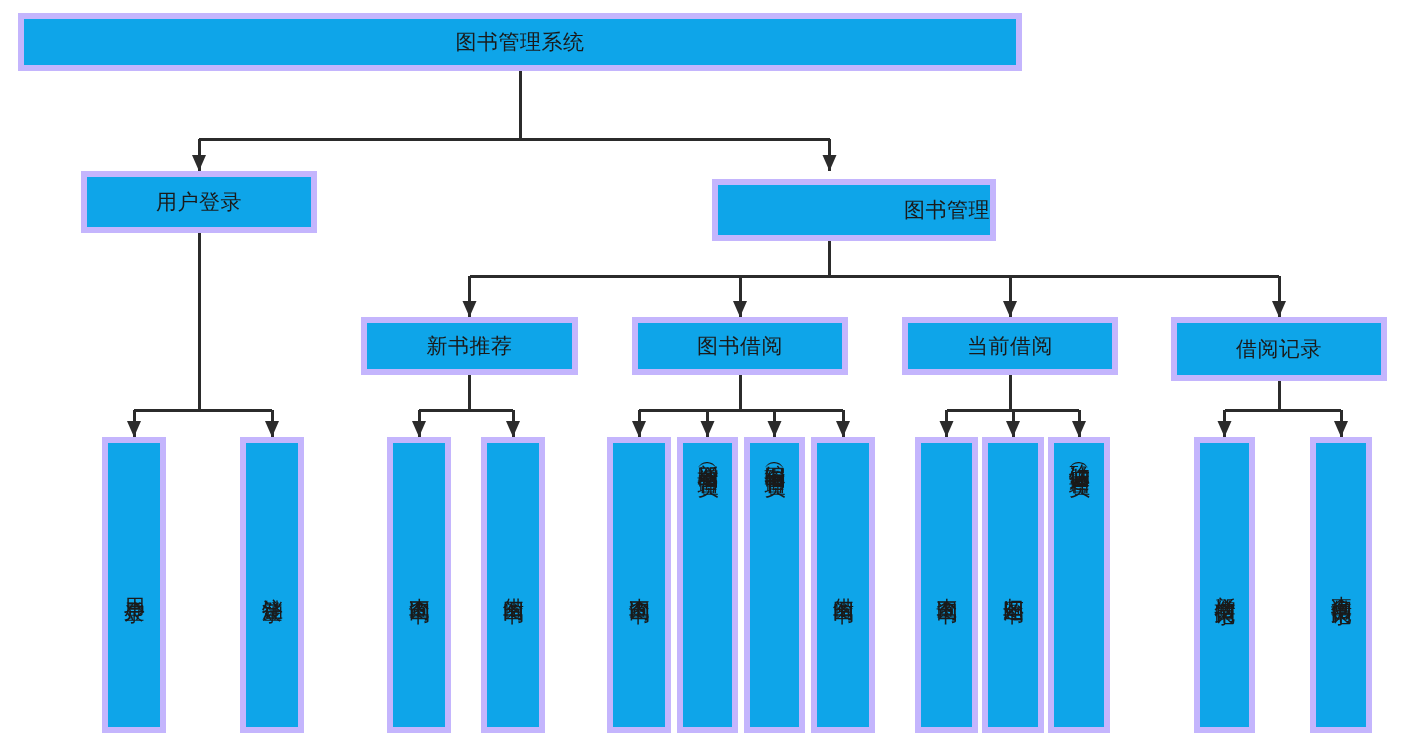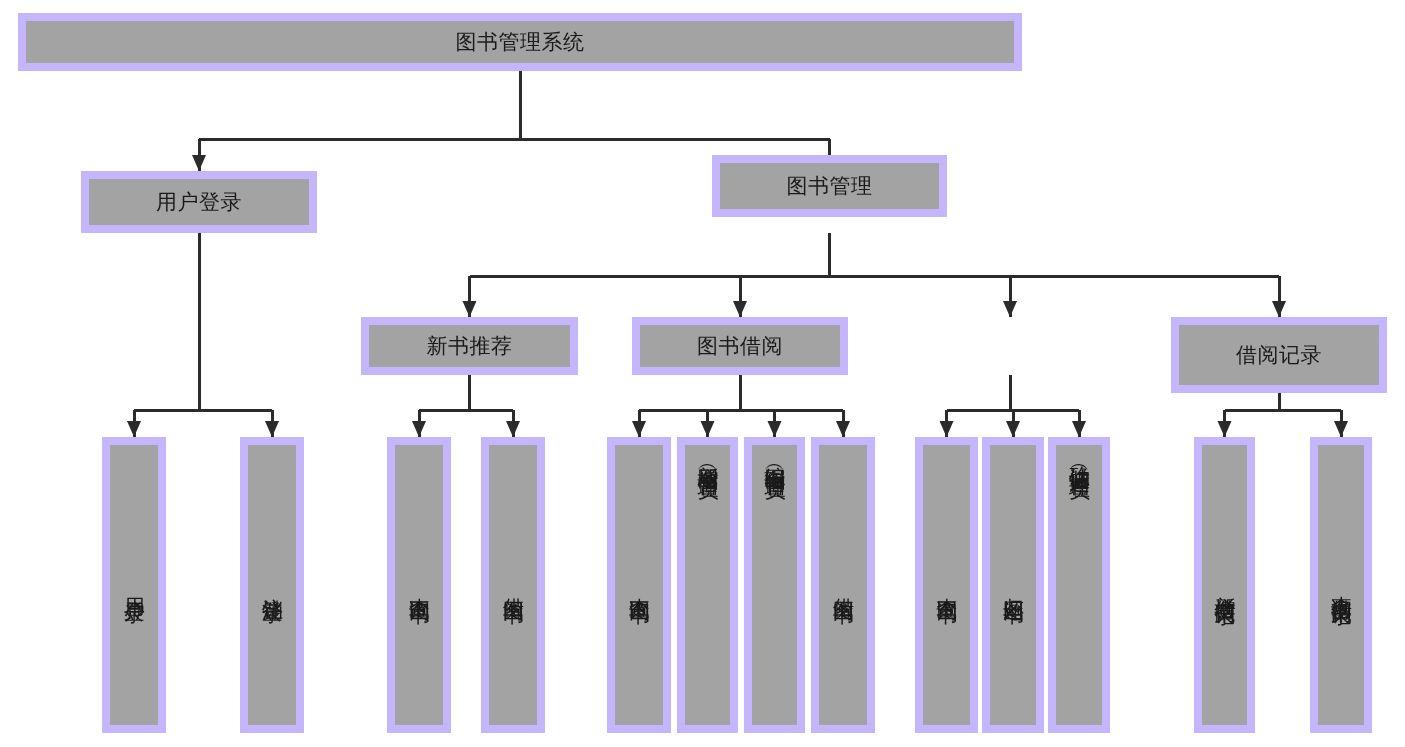--- a/index.html
+++ b/index.html
@@ -18,22 +18,22 @@
   #diagram-root {
     position: absolute;
     left: 0;
     top: 0;
     width: 1405px;
     height: 747px;
   }
   .node-box {
     position: absolute;
     box-sizing: border-box;
-    background: #a3a3a3;
-    border: 8px solid #c4b5fd;
+    background: #0ea5e9;
+    border: 6px solid #c4b5fd;
     display: flex;
     align-items: center;
     justify-content: center;
   }
   .node-label {
     color: #1a1a1a;
     font-size: 21px;
     line-height: 1.05;
     letter-spacing: 0.5px;
     white-space: nowrap;
@@ -133,31 +133,34 @@
       <polygon points="1334,421 1348,421 1341,437" fill="#2b2b2b"></polygon>
     </svg>
 
   <div class="node-box" style="left:18px; top:13px; width:1004px; height:58px;">
     <span class="node-label">图书管理系统</span>
   </div>
 
   <div class="node-box" style="left:81px; top:171px; width:236px; height:62px;">
     <span class="node-label">用户登录</span>
   </div>
-  <div class="node-box" style="left:712px; top:155px; width:235px; height:62px;">
+  <div class="node-box" style="left:712px; top:179px; width:284px; height:62px;justify-content:flex-end;">
     <span class="node-label">图书管理</span>
   </div>
 
   <div class="node-box" style="left:632px; top:317px; width:216px; height:58px;">
     <span class="node-label">图书借阅</span>
   </div>
   <div class="node-box" style="left:361px; top:317px; width:217px; height:58px;">
     <span class="node-label">新书推荐</span>
   </div>
-  <div class="node-box" style="left:1171px; top:317px; width:216px; height:76px;">
+  <div class="node-box" style="left:902px; top:317px; width:216px; height:58px;">
+    <span class="node-label">当前借阅</span>
+  </div>
+  <div class="node-box" style="left:1171px; top:317px; width:216px; height:64px;">
     <span class="node-label">借阅记录</span>
   </div>
 
   <div class="node-box vertical" style="left:102px; top:437px; width:64px; height:296px;">
     <span class="node-label">用户登录</span>
   </div>
   <div class="node-box vertical" style="left:240px; top:437px; width:64px; height:296px;">
     <span class="node-label">注销登录</span>
   </div>
 

